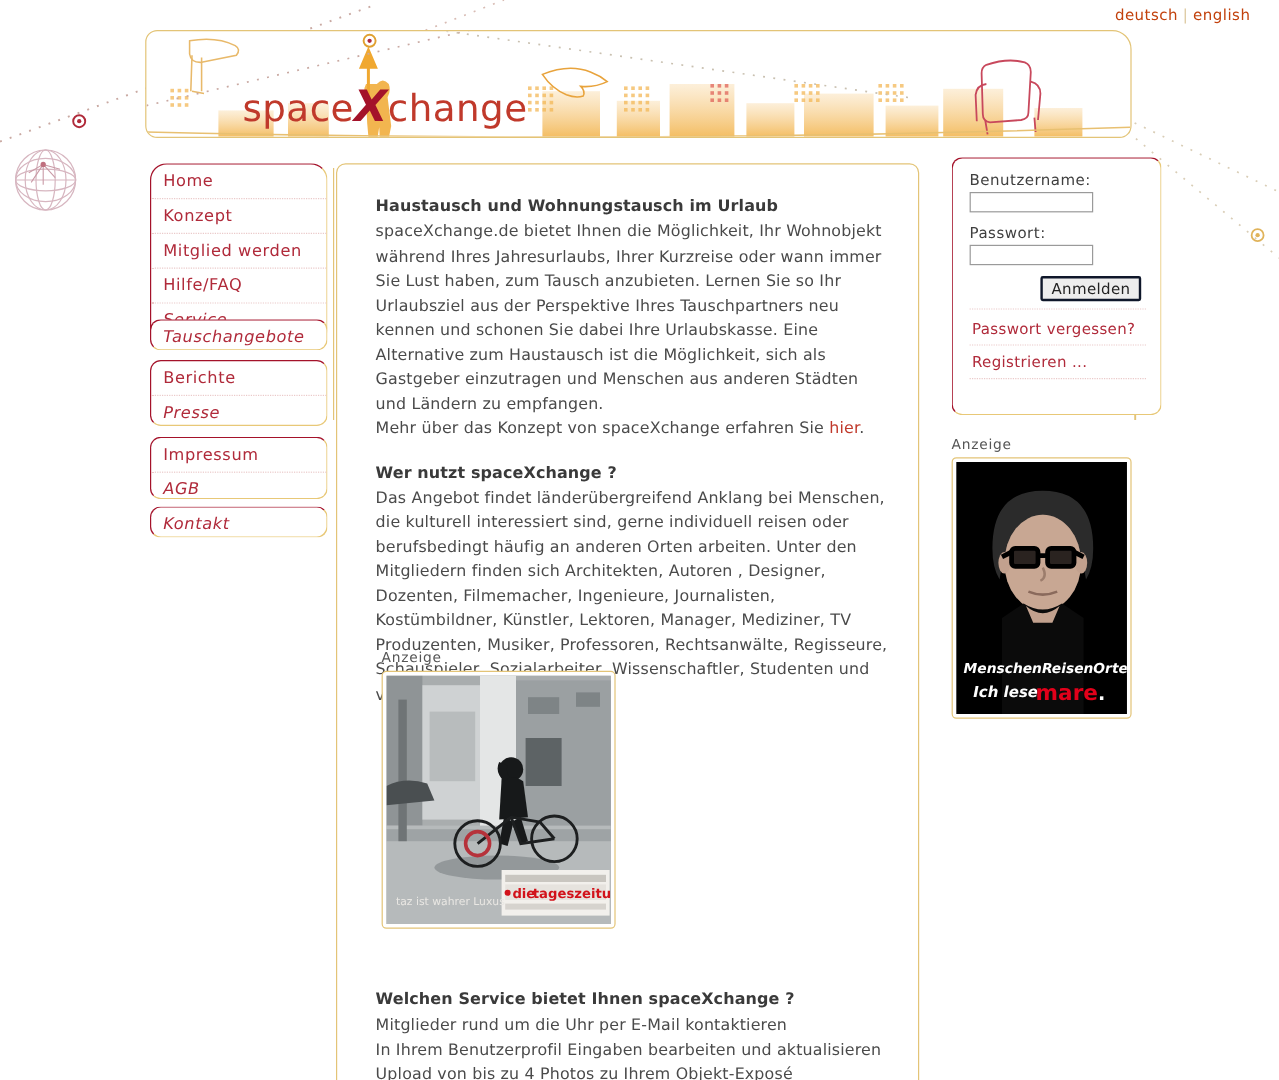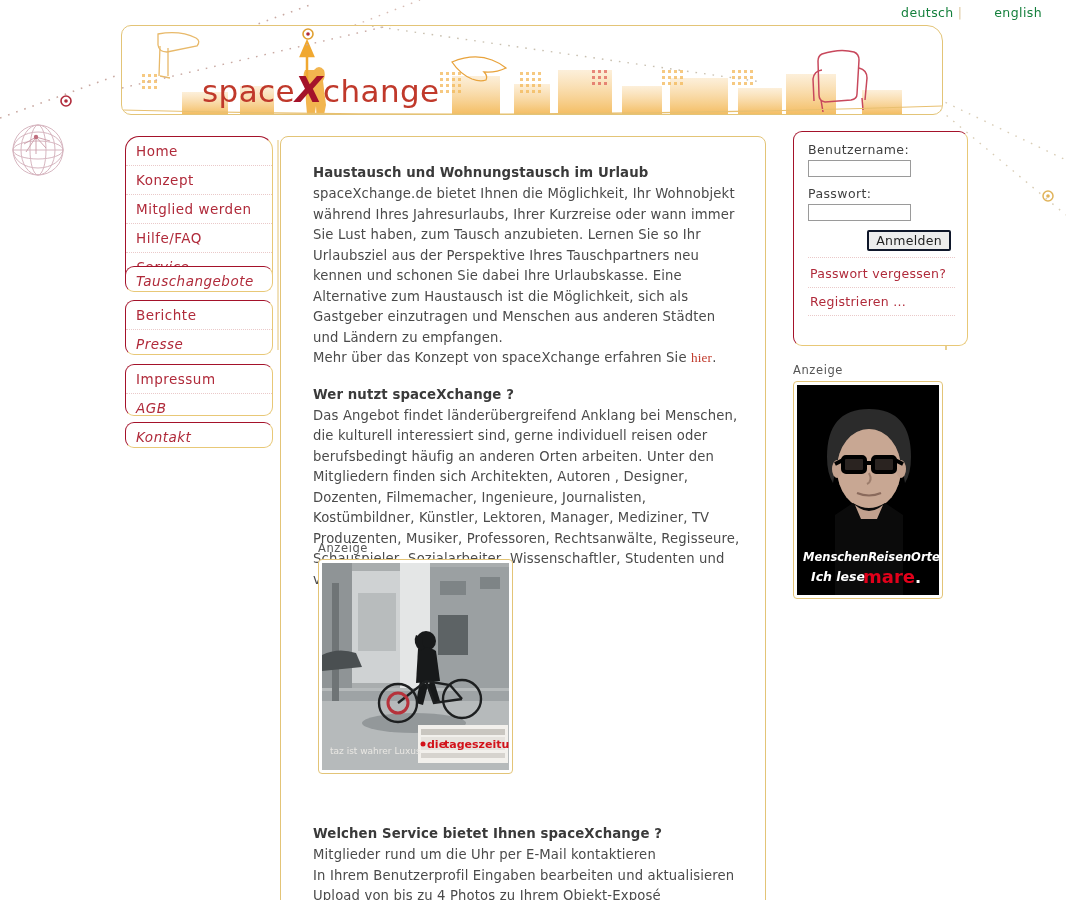--- a/index.html
+++ b/index.html
@@ -5,21 +5,21 @@
   html,body{margin:0;padding:0;}
   body{
     width:1066px;height:900px;background:#ffffff;overflow:hidden;
     font-family:"DejaVu Sans","Liberation Sans",sans-serif;
     color:#444;position:relative;
   }
   .page{position:relative;width:1066px;height:900px;}
 
   
   .langbar{position:absolute;top:5px;right:24px;font-size:12.5px;letter-spacing:.4px;}
-  .langbar a{color:#15803d;text-decoration:none;margin-left:28px;}
+  .langbar a{color:#c2410c;text-decoration:none;}
   .langbar .sep{color:#ddc9a0;margin:0 4px;}
 
   
   .deco{position:absolute;inset:0;pointer-events:none;}
 
   
   .header{
     position:absolute;left:121px;top:25px;width:820px;height:88px;
     border:1px solid #e3c477;border-radius:10px 16px 10px 10px;
     background:#fff;overflow:hidden;text-align:right;
@@ -67,21 +67,21 @@
   }
   .content-inner{padding:28px 22px 20px 32px;}
   .c-head{
     font-size:13.3px;font-weight:700;color:#3a3a3a;letter-spacing:.1px;
     margin:0 0 4px 0;
   }
   .c-para{
     font-size:13.2px;line-height:20.5px;color:#4a4a4a;margin:0;
     letter-spacing:.15px;
   }
-  .c-para a{color:#c0392b;text-decoration:none;font-family:Liberation Serif, serif;}
+  .c-para a{color:#c0392b;text-decoration:none;}
   .c-list{font-size:13.2px;line-height:20.5px;color:#4a4a4a;letter-spacing:.15px;}
   .gap{height:18px;}
 
   
   .ad-label{font-size:11.5px;color:#555;letter-spacing:.6px;margin-bottom:4px;}
   .ad-frame{
     border:1px solid #e3c477;border-radius:4px;padding:3px;background:#fff;
     box-sizing:border-box;
   }
   #ad-center-wrap{position:absolute;left:318px;top:541px;width:197px;}

